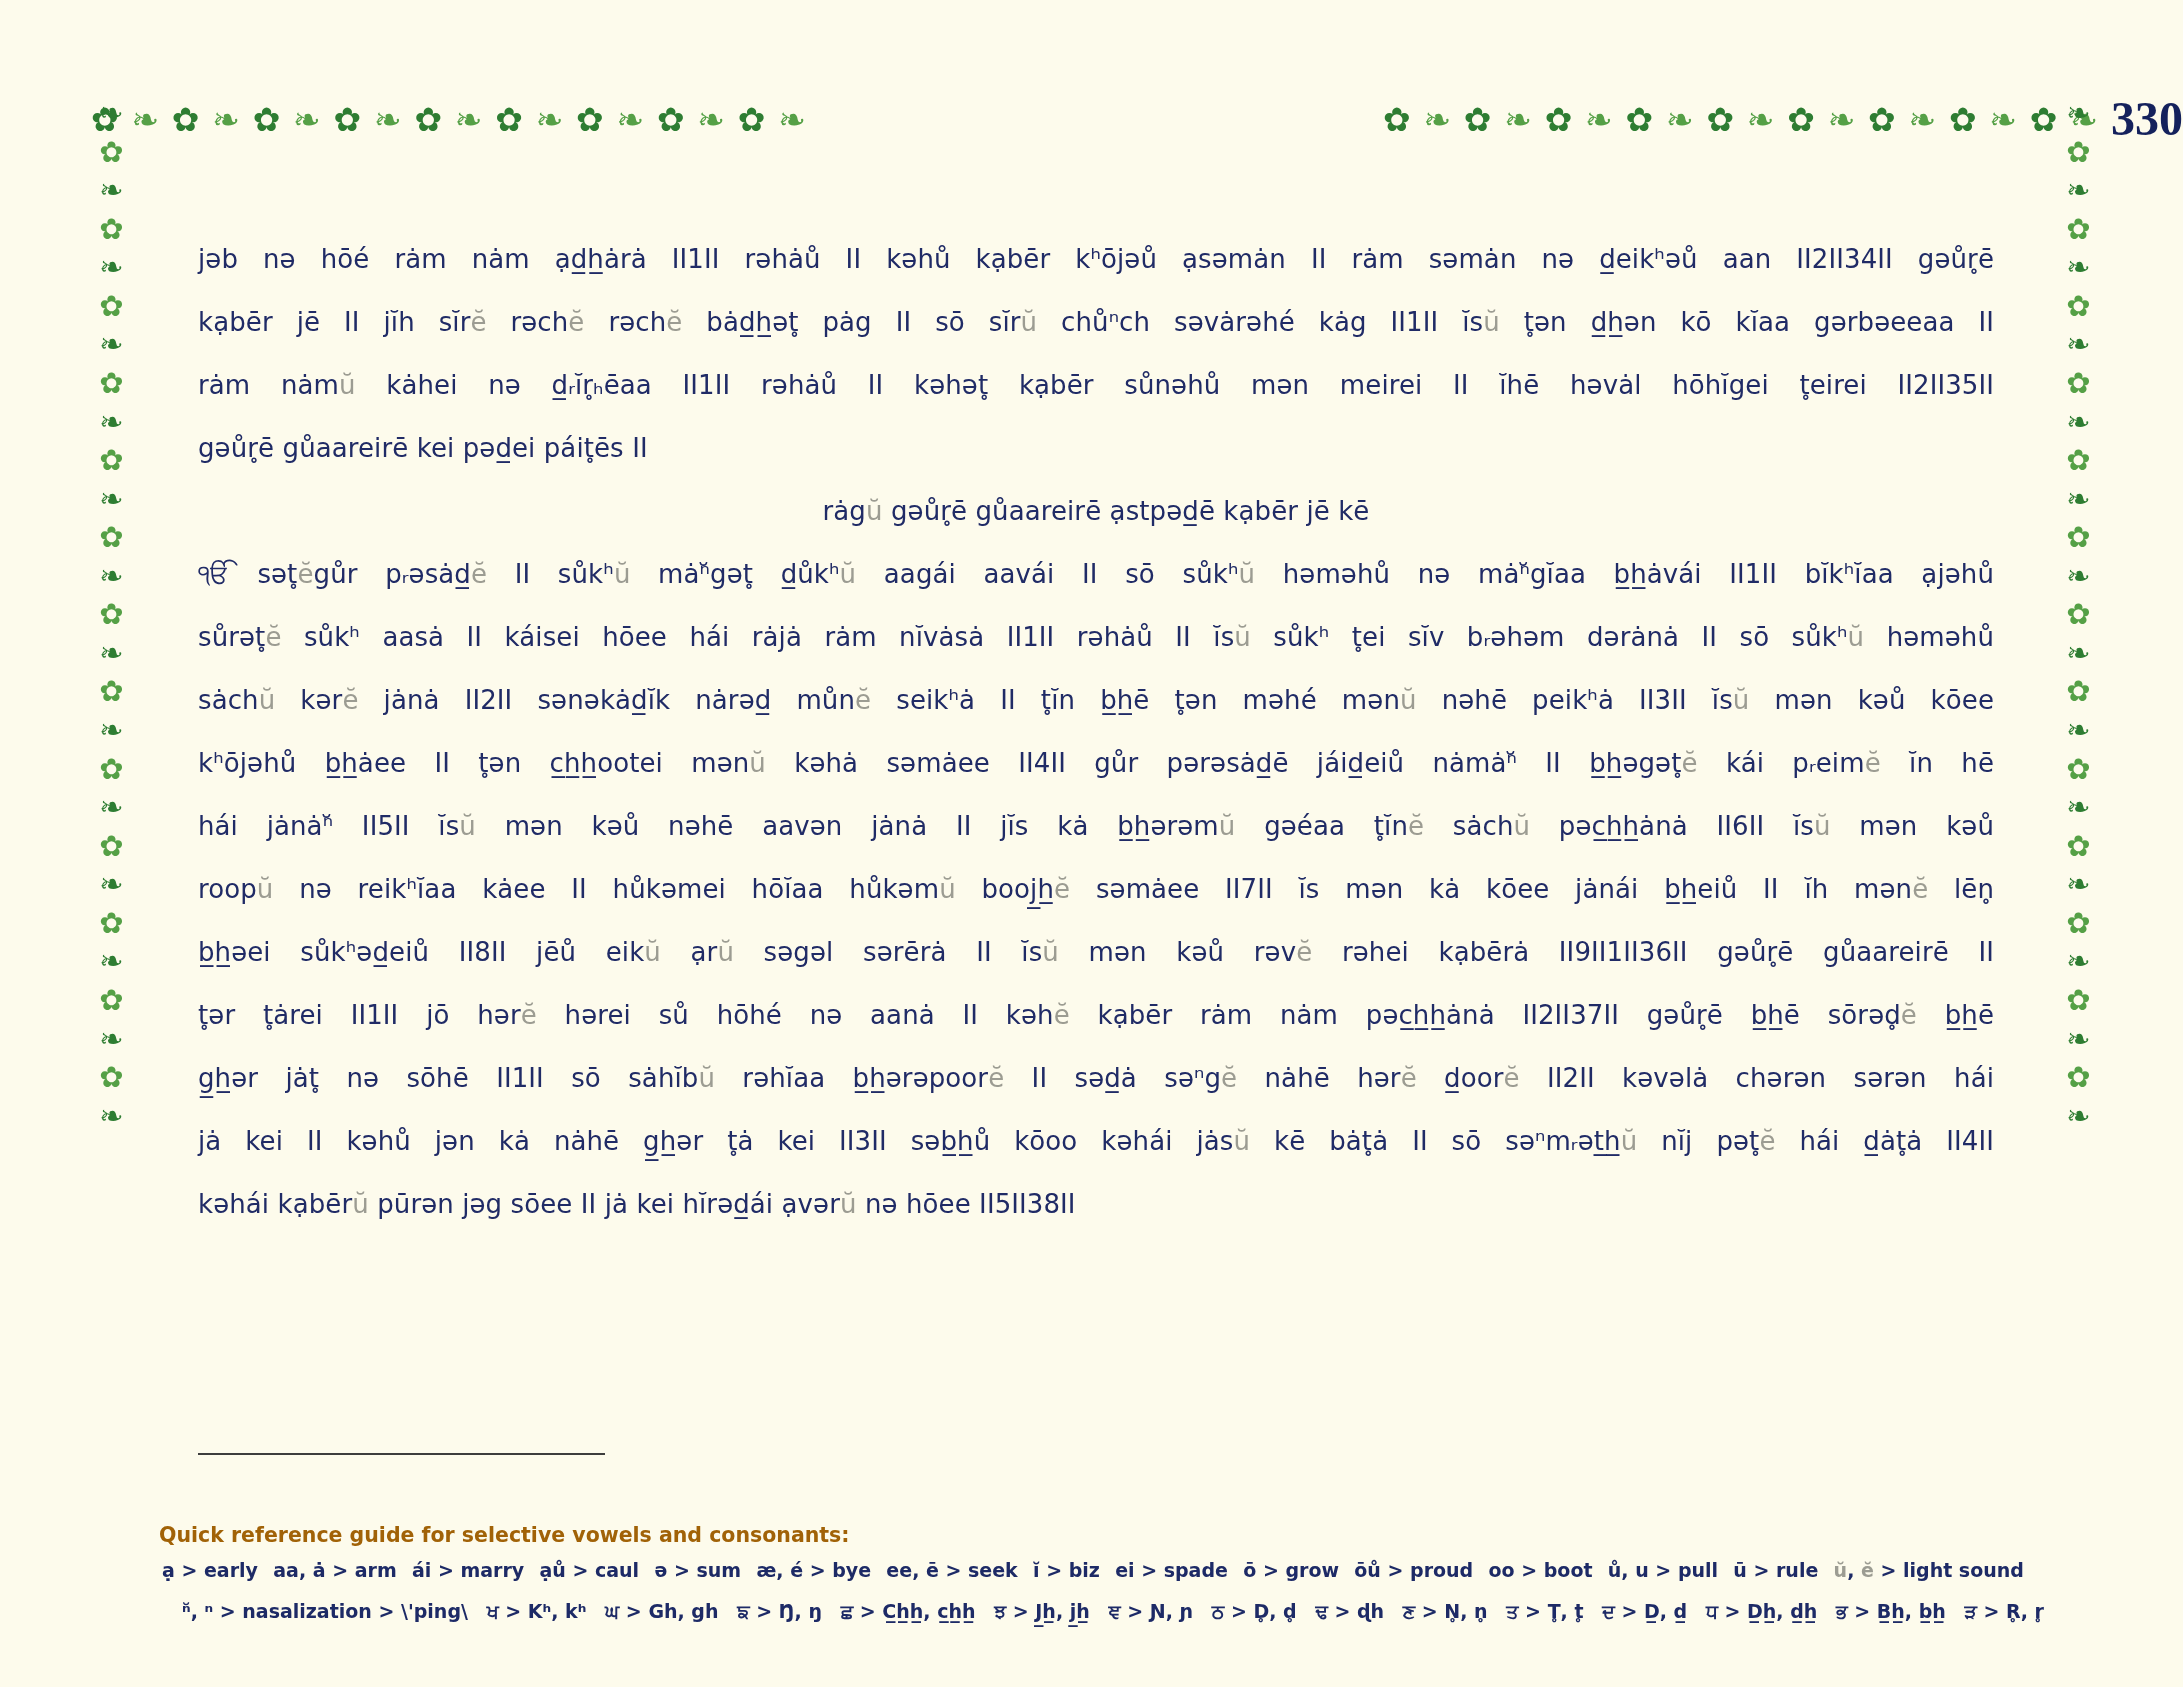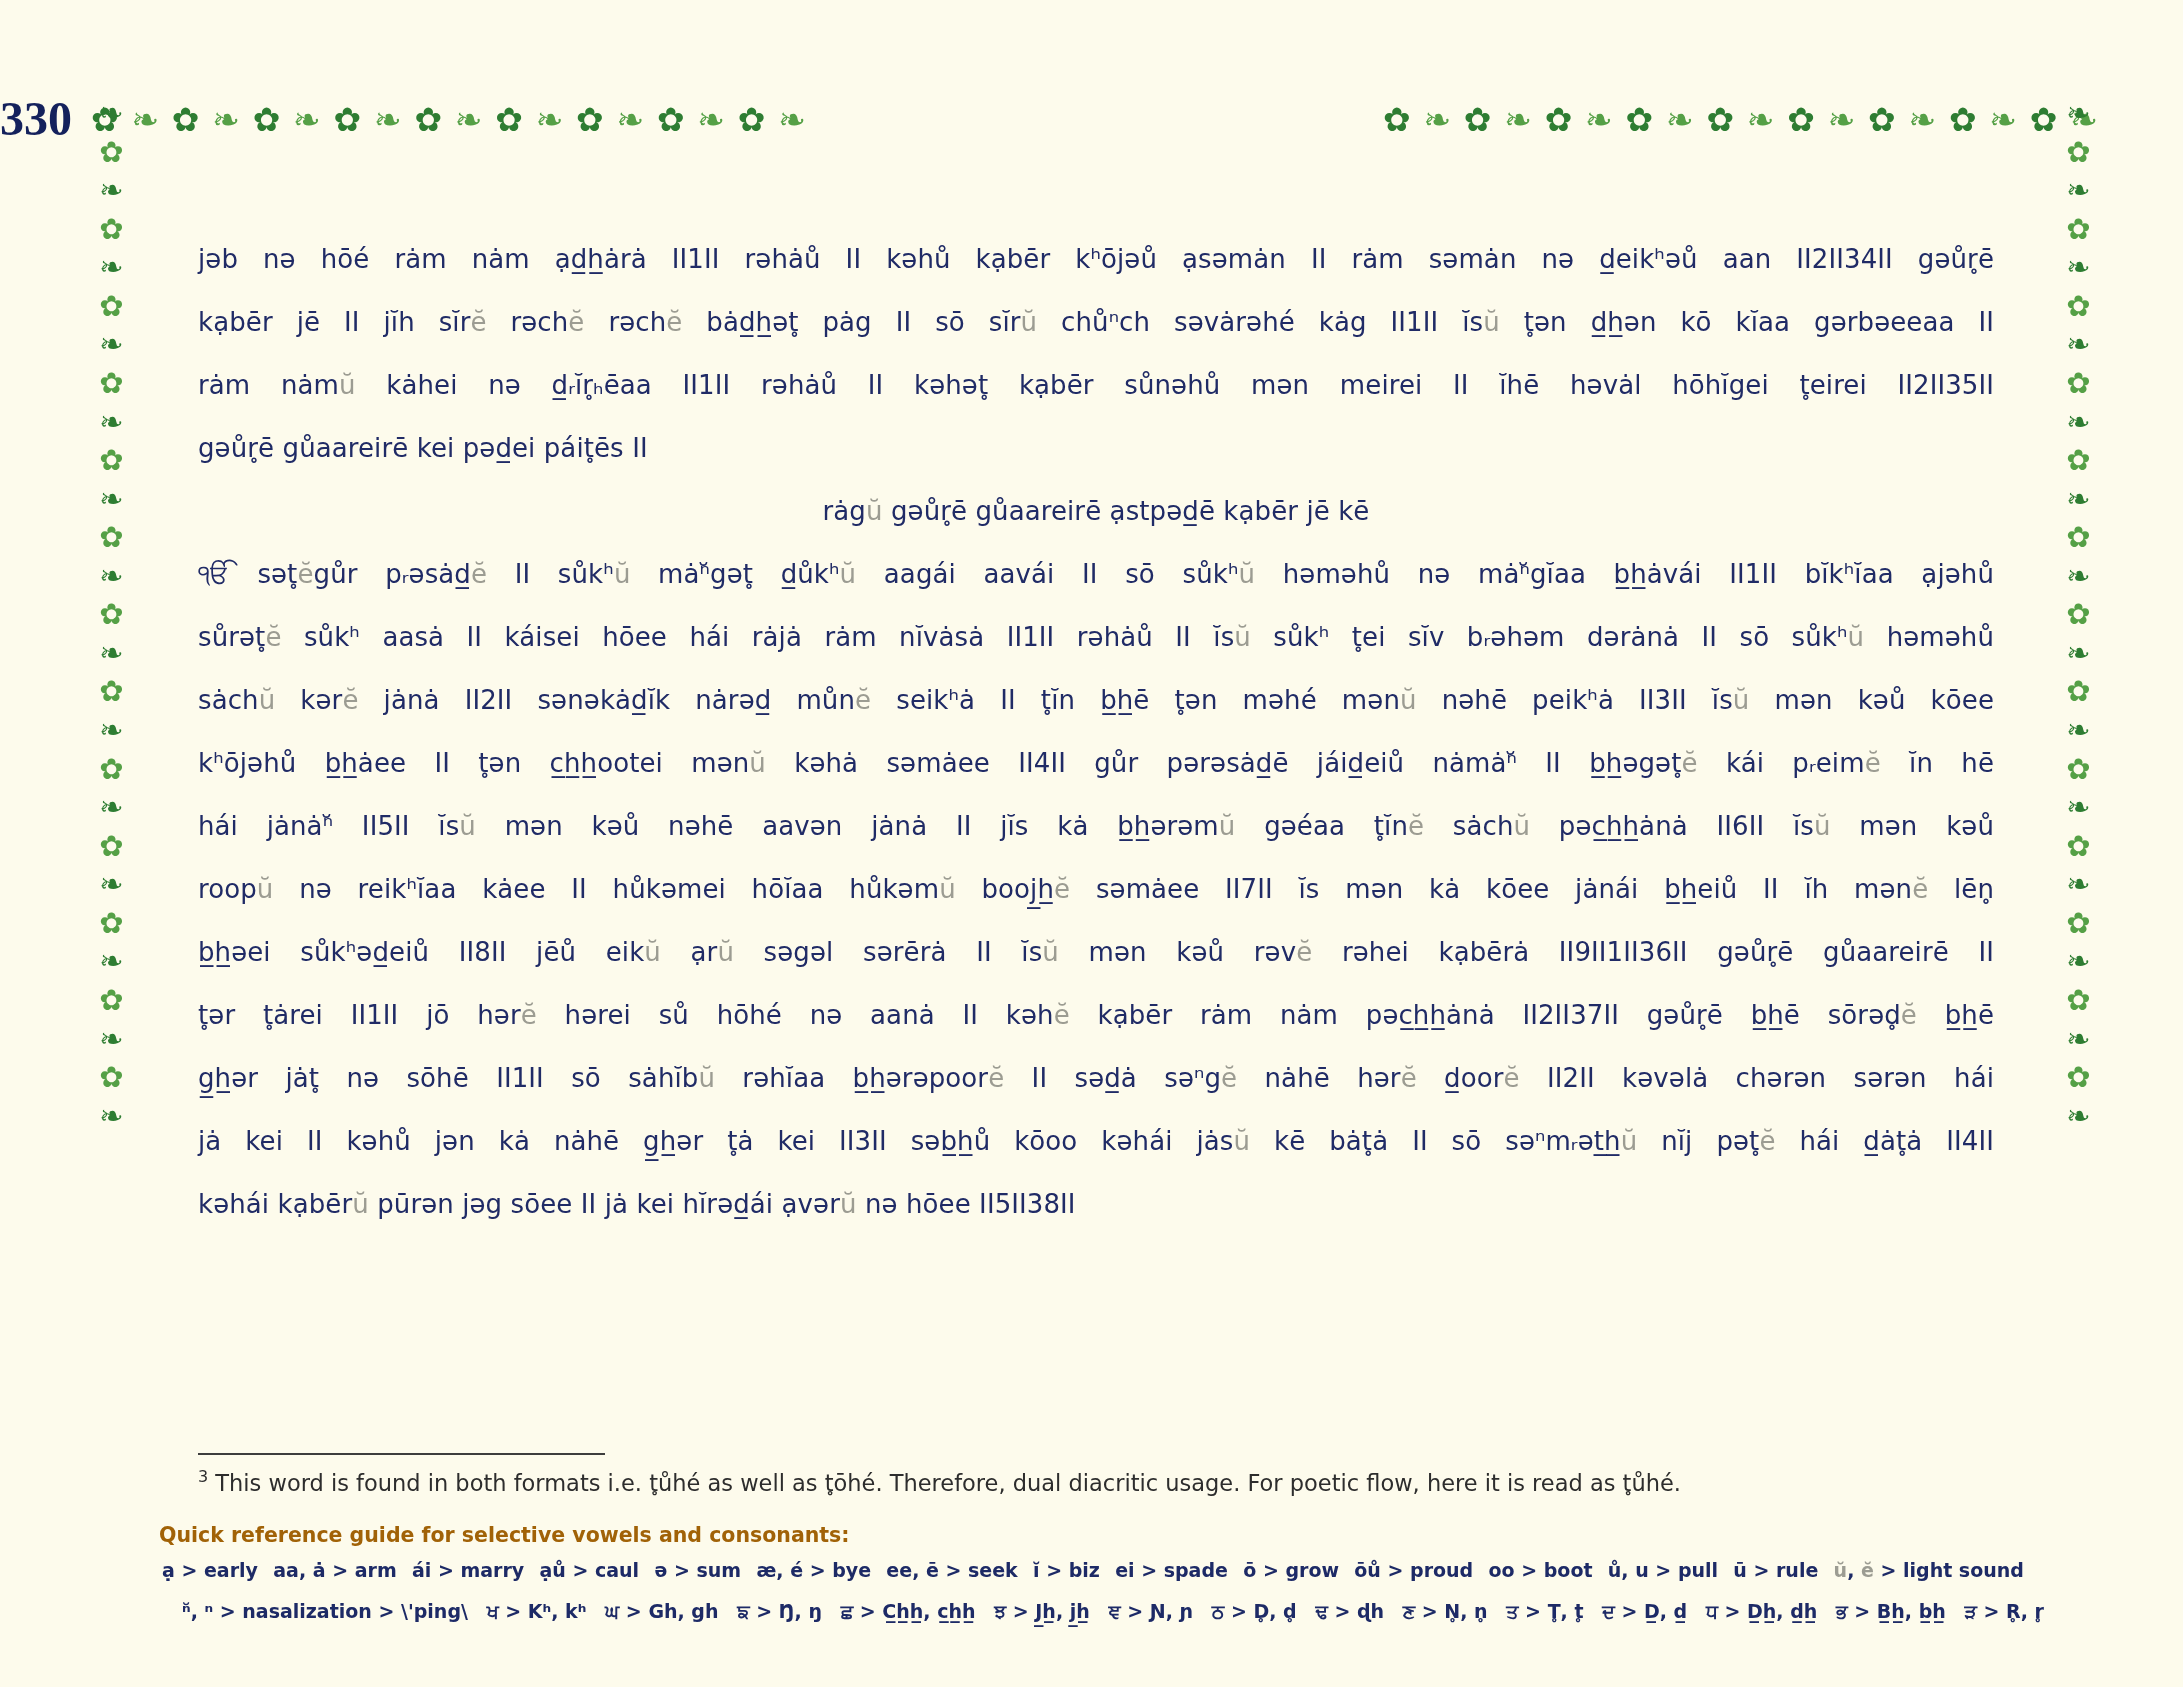--- a/index.html
+++ b/index.html
@@ -19,21 +19,21 @@
   .strip-v .sprig{font-size:29px;}
   .g1{color:#2e7d32;}
   .g2{color:#55a046;}
   .border-top-left{left:91px;top:93px;width:715px;height:52px;}
   .border-top-right{right:85px;top:93px;width:715px;height:52px;}
   .border-left{left:93px;top:99px;width:37px;height:1032px;}
   .border-right{right:86px;top:99px;width:37px;height:1032px;}
   
   .page-number{
     position:absolute;top:91px;left:0;right:0;
-    text-align:left;
+    text-align:right;
     font-family:"Liberation Serif","DejaVu Serif",serif;
     font-weight:bold;font-size:48px;color:#14215c;
   }
   
   .verse{position:absolute;left:198px;top:228px;width:1796px;color:#202b66;}
   .vline{
     font-size:26px;line-height:63px;height:63px;
     text-align:justify;letter-spacing:0.1px;
   }
   .vline.justify{text-align-last:justify;}
@@ -179,24 +179,20 @@
       <div class="vline justify">hái jȧnȧⁿ̆ II5II ĭs<span class="lt">ŭ</span> mən kəů nəhē aavən jȧnȧ II jĭs kȧ b̲h̲ərəm<span class="lt">ŭ</span> gəéaa t̥ĭn<span class="lt">ĕ</span> sȧch<span class="lt">ŭ</span> pəc̲h̲h̲ȧnȧ II6II ĭs<span class="lt">ŭ</span> mən kəů</div>
       <div class="vline justify">roop<span class="lt">ŭ</span> nə reikʰĭaa kȧee II hůkəmei hōĭaa hůkəm<span class="lt">ŭ</span> booj̲h̲<span class="lt">ĕ</span> səmȧee II7II ĭs mən kȧ kōee jȧnái b̲h̲eiů II ĭh mən<span class="lt">ĕ</span> lēn̥</div>
       <div class="vline justify">b̲h̲əei sůkʰəd̲eiů II8II jēů eik<span class="lt">ŭ</span> ạr<span class="lt">ŭ</span> səgəl sərērȧ II ĭs<span class="lt">ŭ</span> mən kəů rəv<span class="lt">ĕ</span> rəhei kạbērȧ II9II1II36II gəůr̥ē gůaareirē II</div>
       <div class="vline justify">t̥ər t̥ȧrei II1II jō hər<span class="lt">ĕ</span> hərei sů hōhé nə aanȧ II kəh<span class="lt">ĕ</span> kạbēr rȧm nȧm pəc̲h̲h̲ȧnȧ II2II37II gəůr̥ē b̲h̲ē sōrəd̥<span class="lt">ĕ</span> b̲h̲ē</div>
       <div class="vline justify">g̲h̲ər jȧt̥ nə sōhē II1II sō sȧhĭb<span class="lt">ŭ</span> rəhĭaa b̲h̲ərəpoor<span class="lt">ĕ</span> II səd̲ȧ səⁿg<span class="lt">ĕ</span> nȧhē hər<span class="lt">ĕ</span> d̲oor<span class="lt">ĕ</span> II2II kəvəlȧ chərən sərən hái</div>
       <div class="vline justify">jȧ kei II kəhů jən kȧ nȧhē g̲h̲ər t̥ȧ kei II3II səb̲h̲ů kōoo kəhái jȧs<span class="lt">ŭ</span> kē bȧt̥ȧ II sō səⁿmᵣət̲h̲<span class="lt">ŭ</span> nĭj pət̥<span class="lt">ĕ</span> hái d̲ȧt̥ȧ II4II</div>
       <div class="vline left">kəhái kạbēr<span class="lt">ŭ</span> pūrən jəg sōee II jȧ kei hĭrəd̲ái ạvər<span class="lt">ŭ</span> nə hōee II5II38II</div>
     </main>
 
   <div class="fn-rule"></div>
-  <div class="footnote">
-    <sup>3</sup>
-    <span>This word is found in both formats i.e. t̥ůhé as well as t̥ōhé. Therefore, dual diacritic usage. For poetic flow, here it is read as t̥ůhé.</span>
-  </div>
 
   <div class="guide-title">Quick reference guide for selective vowels and consonants:</div>
   <div class="guide-row guide-row-1">
       <span class="entry">ạ &gt; early</span>
       <span class="entry">aa, ȧ &gt; arm</span>
       <span class="entry">ái &gt; marry</span>
       <span class="entry">ạů &gt; caul</span>
       <span class="entry">ə &gt; sum</span>
       <span class="entry">æ, é &gt; bye</span>
       <span class="entry">ee, ē &gt; seek</span>

